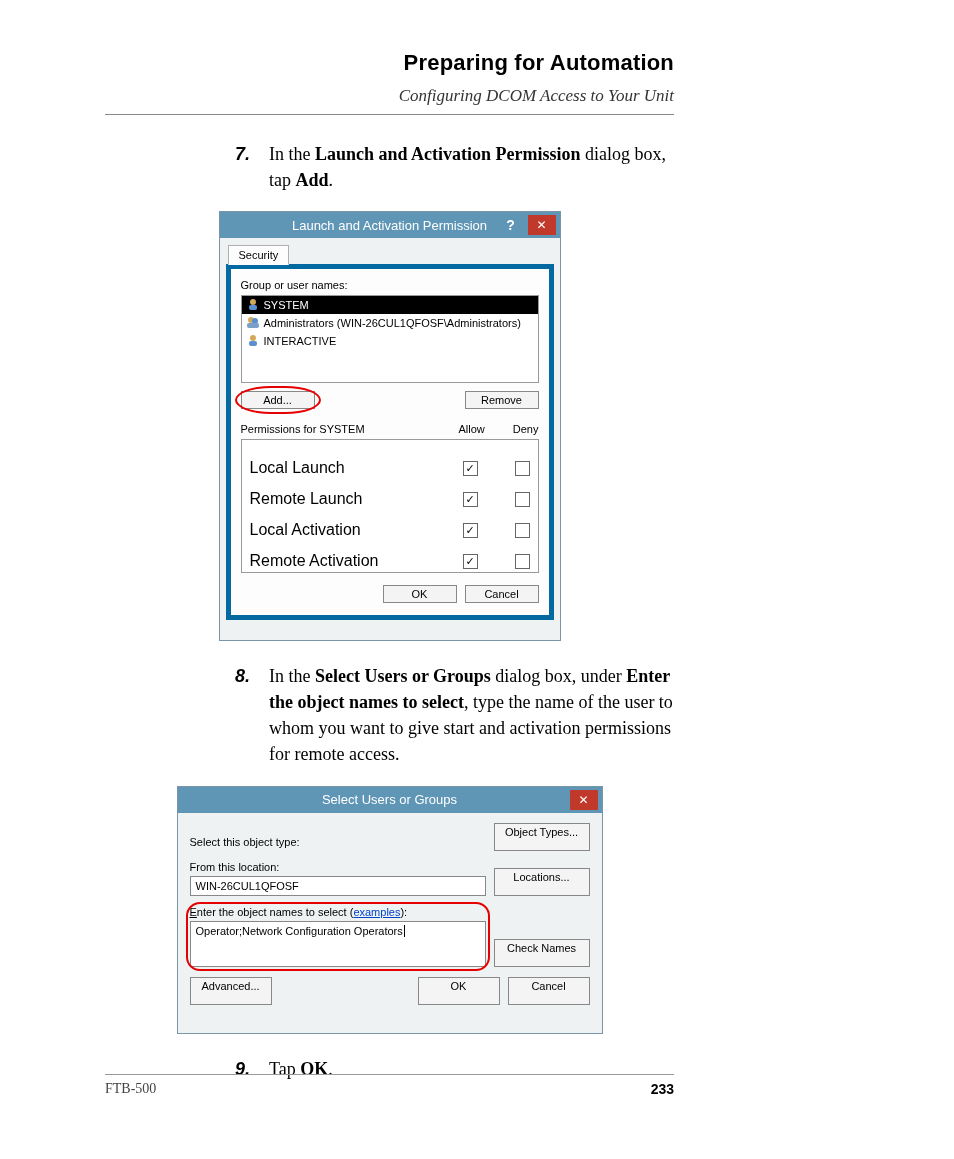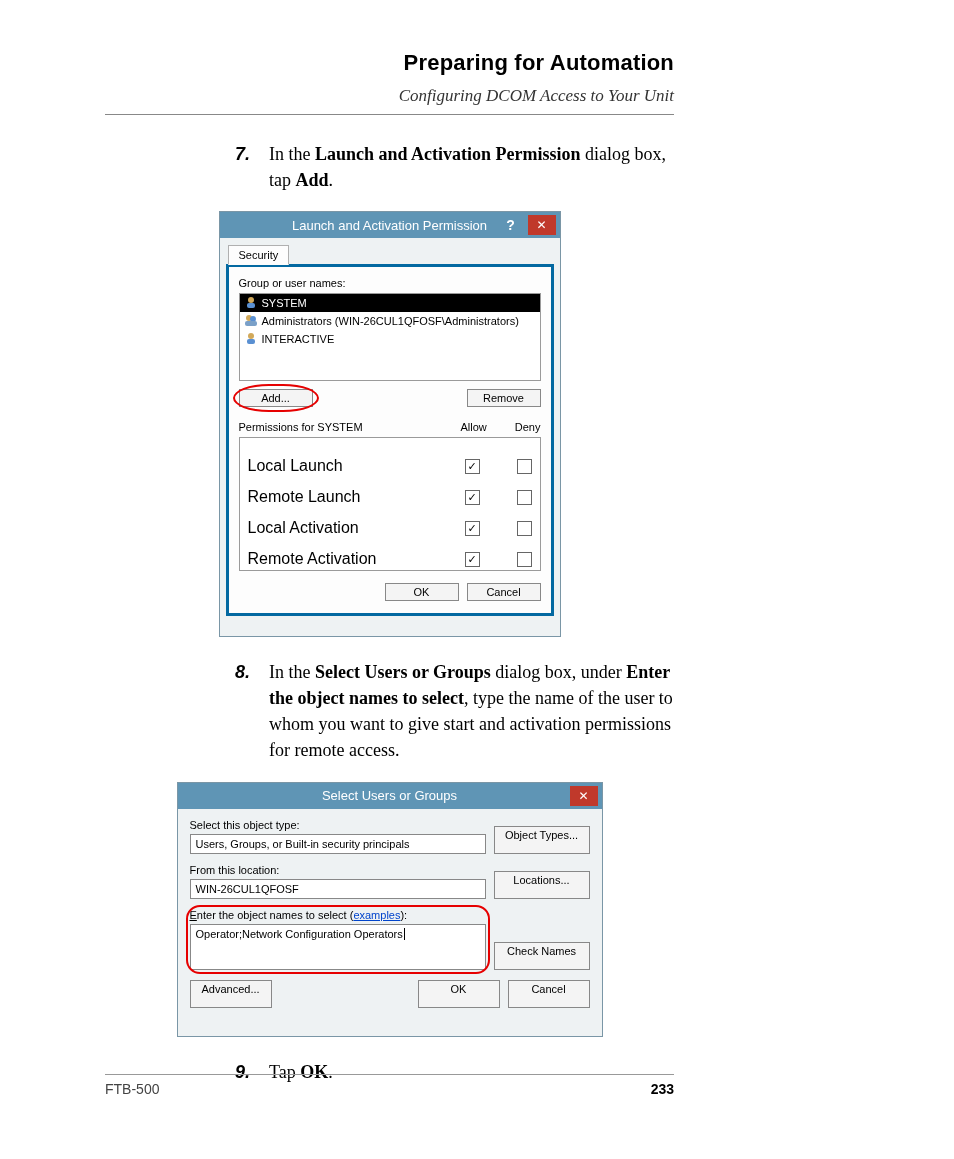--- a/index.html
+++ b/index.html
@@ -16,21 +16,21 @@
   
   .dlg{font-family:Tahoma,Arial,sans-serif;font-size:11px;background:#eef2f3;border:1px solid #7a96a6}
   .titlebar{background:#5f95b5;color:#fff;height:26px;display:flex;align-items:center;position:relative}
   .titlebar .ttl{flex:1;text-align:center;font-size:13px}
   .titlebar .help{position:absolute;right:36px;top:0;width:26px;height:26px;display:flex;align-items:center;justify-content:center;color:#fff;font-weight:bold;font-size:14px}
   .titlebar .close{position:absolute;right:4px;top:3px;width:28px;height:20px;background:#c0392b;color:#fff;display:flex;align-items:center;justify-content:center;font-size:12px}
   .btn{background:#f4f4f4;border:1px solid #888;font-size:11px;font-family:Tahoma,Arial,sans-serif;padding:2px 0;text-align:center;cursor:default}
   
   .d1{width:340px}
   .tab{position:relative;top:1px;display:inline-block;border:1px solid #b0b0b0;border-bottom:1px solid #fdfdfd;background:#fdfdfd;padding:3px 10px;font-size:11px;margin-left:2px}
-  .tabpanel{border:3px solid #0369a1;background:#fdfdfd;padding:10px 10px 12px 10px}
+  .tabpanel{border:5px solid #0369a1;background:#fdfdfd;padding:10px 10px 12px 10px}
   .lbl{font-size:11px;margin-bottom:4px}
   .listbox{border:1px solid #9a9a9a;background:#fff;height:88px;width:100%;box-sizing:border-box}
   .li{display:flex;align-items:center;padding:1px 4px;font-size:11px}
   .li.sel{background:#000000;color:#fff}
   .li svg{margin-right:4px;flex-shrink:0}
   .btnrow{display:flex;justify-content:space-between;gap:8px;margin-top:8px}
   .btnrow .btn{width:72px}
   .red-oval{position:relative}
   .red-oval::after{content:"";position:absolute;left:-6px;right:-6px;top:-5px;bottom:-5px;border:2.5px solid #e60000;border-radius:50%/60%;pointer-events:none}
   .perm-hdr{display:flex;justify-content:space-between;margin:14px 0 4px 0;font-size:11px}
@@ -52,21 +52,21 @@
   .d2 .sbtn{width:94px;height:22px}
   .d2 .lbl2{font-size:11px;margin-bottom:3px}
   .d2 .obj-area{border:1px solid #888;background:#fff;height:46px;padding:3px 5px;font-size:11px;box-sizing:border-box;width:100%}
   .link{color:#0044cc;text-decoration:underline}
   .red-rect{position:relative}
   .red-rect::after{content:"";position:absolute;left:-4px;right:-4px;top:-4px;bottom:-4px;border:2.5px solid #e60000;border-radius:14px;pointer-events:none}
   .d2 .botrow{display:flex;justify-content:space-between;margin-top:6px}
   .d2 .botright{display:flex;gap:8px}
   .d2 .botrow .btn{width:80px;height:22px}
   .footer{position:absolute;left:105px;right:105px;bottom:62px;border-top:1px solid #999;padding-top:6px;display:flex;justify-content:space-between;font-size:14px}
-  .footer .model{font-family:Liberation Sans, sans-serif;color:#444}
+  .footer .model{font-family:Liberation Serif, serif;color:#444}
   .footer .pnum{font-family:Arial,Helvetica,sans-serif;font-weight:bold}
 </style>
 </head>
 <body>
 
 <div class="page">
   <div class="hdr">
     <div class="hdr-title">Preparing for Automation</div>
     <div class="hdr-sub">Configuring DCOM Access to Your Unit</div>
   </div>
@@ -168,21 +168,20 @@
   <div class="fig-wrap">
     <div class="dlg d2">
       <div class="titlebar">
         <span class="ttl">Select Users or Groups</span>
         <span class="close">✕</span>
       </div>
       <div class="body2">
         <div class="frow">
           <div class="fcol">
             <div class="lbl2">Select this object type:</div>
-            <div class="fld">Users, Groups, or Built-in security principals</div>
           </div>
           <div class="btn sbtn">Object Types...</div>
         </div>
         <div class="frow">
           <div class="fcol">
             <div class="lbl2">From this location:</div>
             <div class="fld">WIN-26CUL1QFOSF</div>
           </div>
           <div class="btn sbtn">Locations...</div>
         </div>

